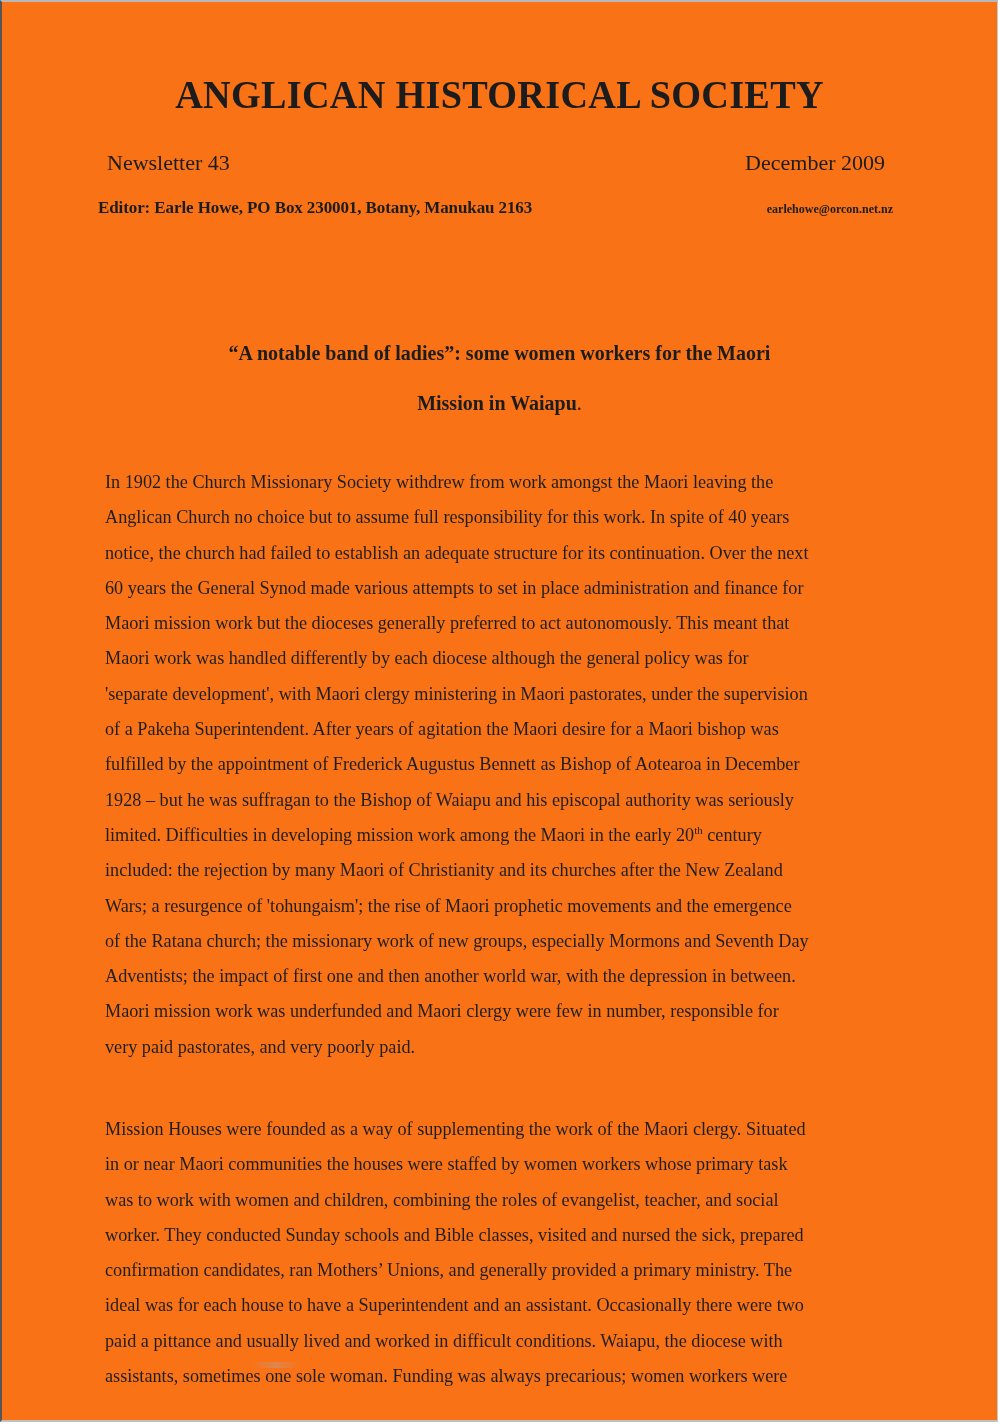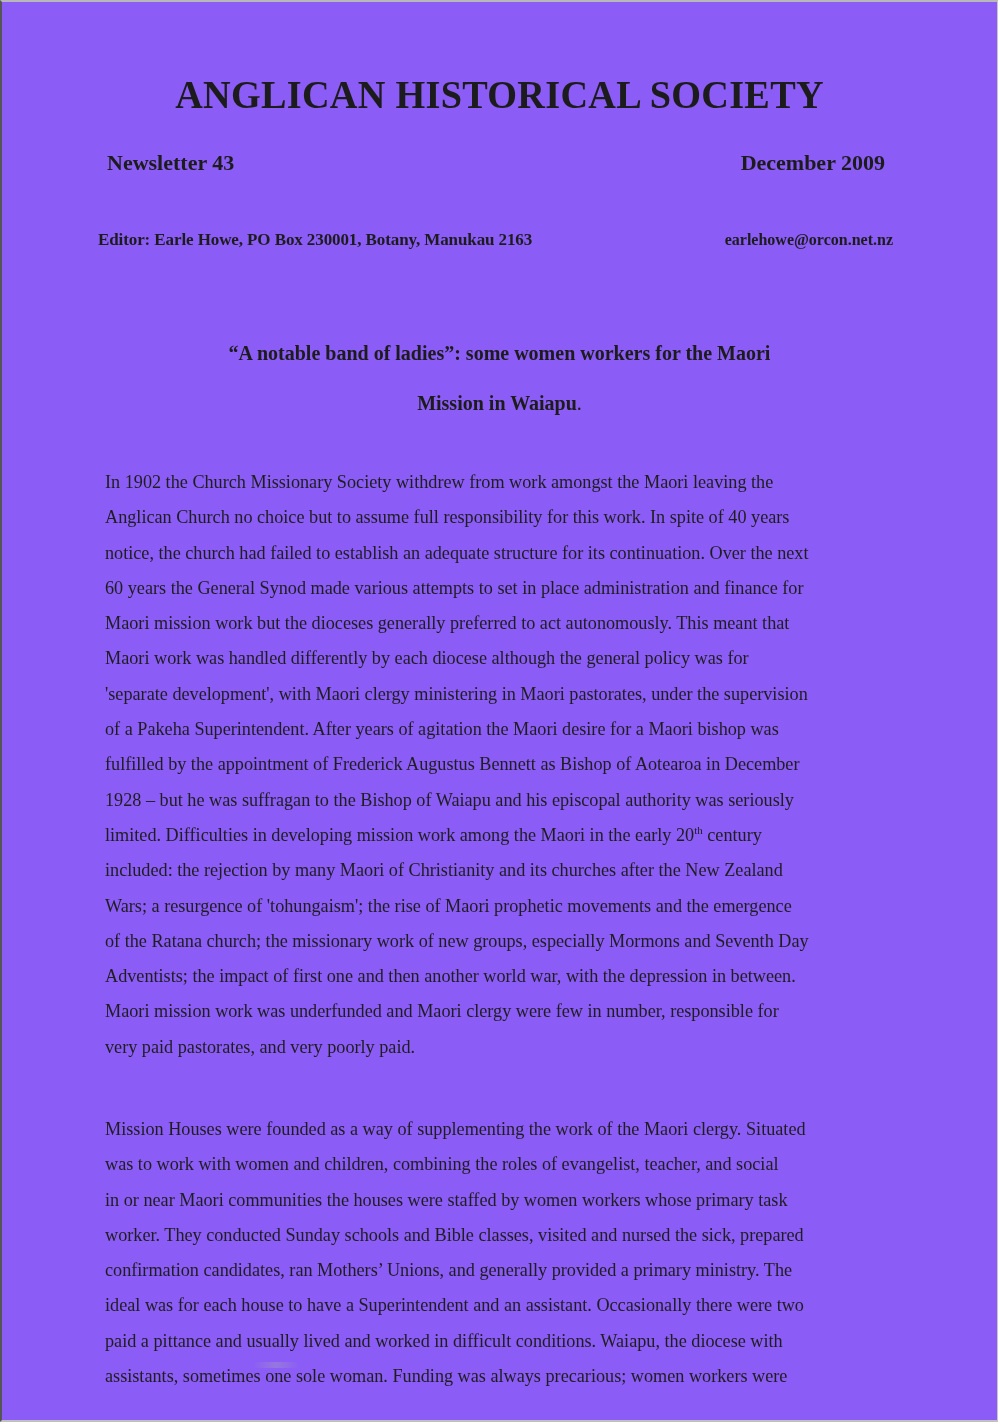--- a/index.html
+++ b/index.html
@@ -13,21 +13,21 @@
       position: relative;
       overflow: hidden;
       font-family: "Liberation Serif", "DejaVu Serif", serif;
       color: #1e1e1e;
     }
     .page {
       position: absolute;
       left: 0; top: 0;
       width: 998px;
       height: 1422px;
-      background: #8b5cf6;
+      background: #f97316;
       border-top: 2px solid #b8b8b8;
       border-left: 2px solid #555;
       border-right: 1px solid #c8c8c8;
       border-bottom: 2px solid #c0c0c0;
       box-sizing: border-box;
     }
     .society-title {
       position: absolute;
       left: 0; right: 0;
       top: 73px;
@@ -40,39 +40,39 @@
       margin: 0;
       line-height: 1;
     }
     .newsletter-row {
       position: absolute;
       left: 105px;
       right: 112px;
       top: 150px;
       display: flex;
       justify-content: space-between;
-      font-weight: bold;
+      font-weight: normal;
       font-size: 22px;
       line-height: 1;
       color: #1c1c1c;
     }
     .editor-row {
       position: absolute;
       left: 96px;
       right: 104px;
       top: 197px;
       display: flex;
       justify-content: space-between;
       align-items: baseline;
       font-weight: bold;
       line-height: 1;
       color: #1c1c1c;
     }
-    .editor-row .editor-text { font-size: 17px; letter-spacing: -0.1px; margin-top: 32px; }
-    .editor-row .email-text { font-size: 16px; }
+    .editor-row .editor-text { font-size: 17px; letter-spacing: -0.1px; }
+    .editor-row .email-text { font-size: 12px; }
     .article-title {
       position: absolute;
       left: 100px;
       right: 100px;
       top: 326px;
       text-align: center;
       font-weight: bold;
       font-size: 20px;
       line-height: 50px;
       color: #1c1c1c;
@@ -141,22 +141,22 @@
     <span class="line">included: the rejection by many Maori of  Christianity and its churches after the New Zealand</span>
     <span class="line">Wars; a resurgence of 'tohungaism'; the rise of Maori prophetic movements and the emergence</span>
     <span class="line">of the Ratana church; the missionary work of new groups, especially Mormons and Seventh Day</span>
     <span class="line">Adventists; the impact of first one and then another world war, with the depression in between.</span>
     <span class="line">Maori mission work was underfunded and Maori clergy were few in number, responsible for</span>
     <span class="line">very paid pastorates, and very poorly paid.</span>
   </div>
 
   <div class="body para2">
     <span class="line">Mission Houses were founded as a way of supplementing the work of the Maori clergy. Situated</span>
+    <span class="line">in or near Maori communities the houses were staffed by women workers whose primary task</span>
     <span class="line">was to work with women and children, combining the roles of evangelist, teacher, and social</span>
-    <span class="line">in or near Maori communities the houses were staffed by women workers whose primary task</span>
     <span class="line">worker. They conducted Sunday schools and Bible classes, visited and nursed the sick, prepared</span>
     <span class="line">confirmation candidates, ran Mothers’ Unions, and generally provided a primary ministry. The</span>
     <span class="line">ideal was for each house to have a Superintendent and an assistant. Occasionally there were two</span>
     <span class="line">paid a pittance and usually lived and worked in difficult conditions. Waiapu, the diocese with</span>
     <span class="line">assistants, sometimes one sole woman. Funding was always precarious; women workers were</span>
   </div>
 
   <div class="smudge"></div>
 </div>
 

